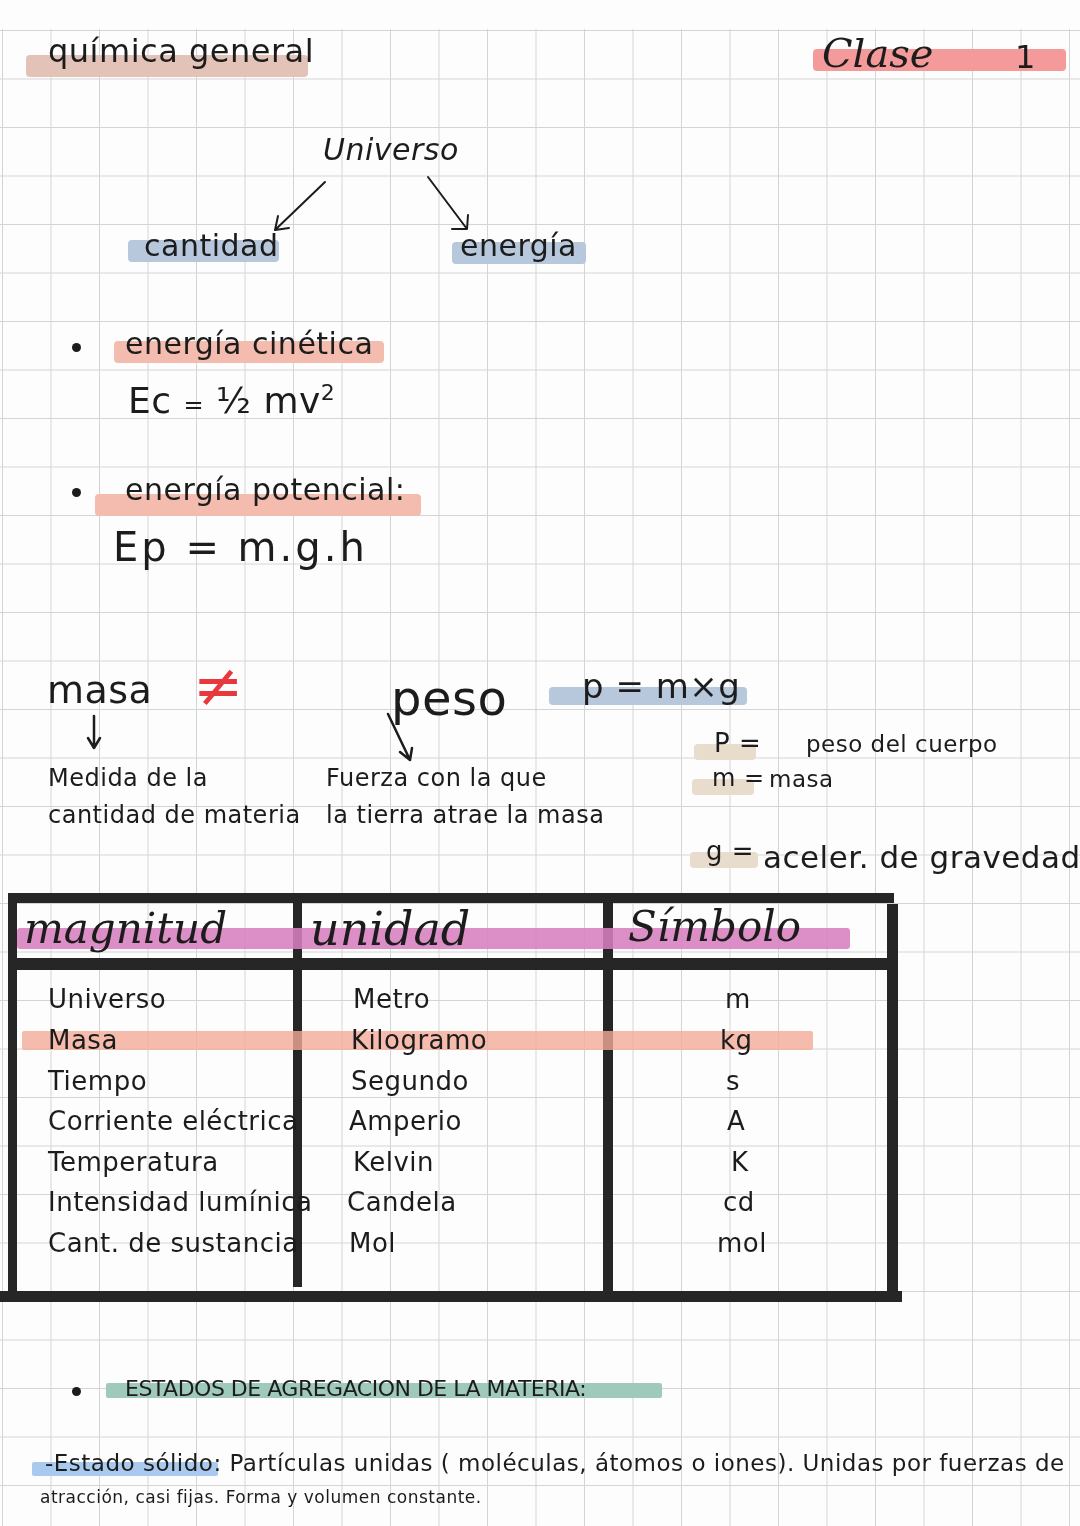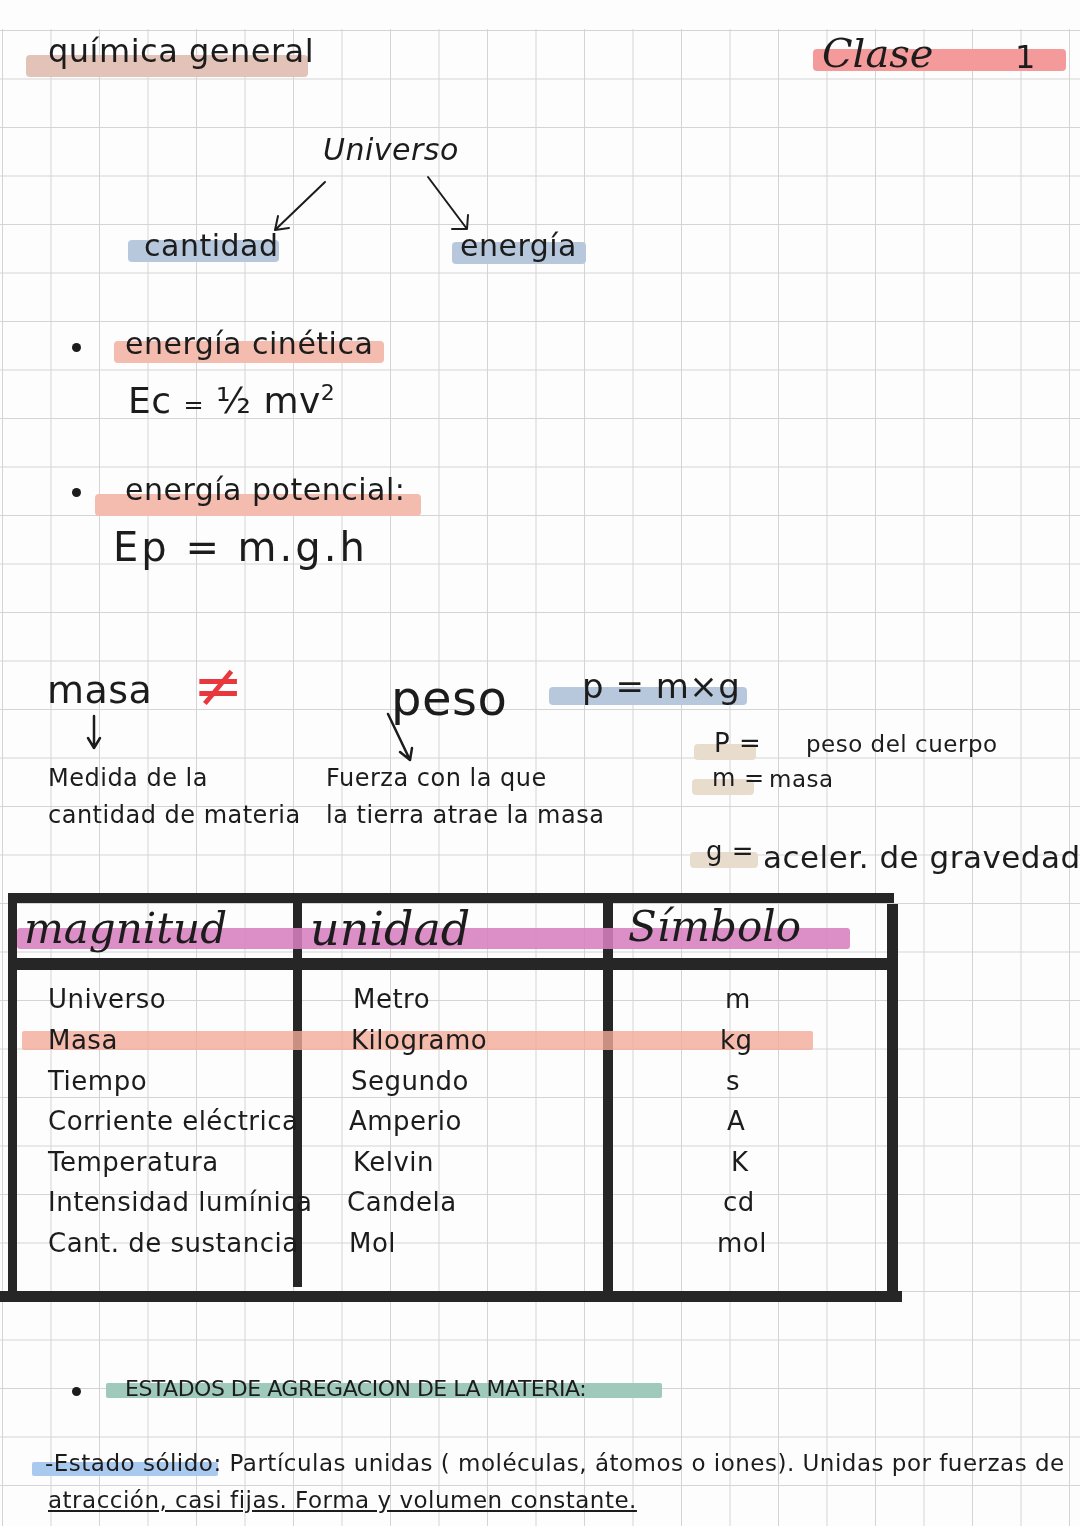--- a/index.html
+++ b/index.html
@@ -148,13 +148,13 @@
 </div>
 
 <div class="bullet" style="left:72px;top:1387px;"></div>
 <div class="hl" style="left:106px;top:1383px;width:556px;height:15px;background:#9fc9bb;border-radius:2px;"></div>
 <div class="abs hand" style="left:125px;top:1376px;font-size:22px;letter-spacing:-0.5px;">ESTADOS DE AGREGACION DE LA MATERIA:</div>
 
 <div class="hl" style="left:32px;top:1462px;width:186px;height:14px;background:#a9c9ee;border-radius:2px;"></div>
 <div class="abs hand" style="left:45px;top:1450px;font-size:23px;">
   <span>-Estado sólido:</span><span> Partículas unidas ( moléculas, átomos o iones). Unidas por fuerzas de</span>
 </div>
-<div class="abs hand" style="left:48px;top:1487px;font-size:23px;text-decoration:underline;">atracción, casi fijas. Forma y volumen constante.</div>
+<div class="abs hand" style="left:40px;top:1487px;font-size:17px;">atracción, casi fijas. Forma y volumen constante.</div>
 
 </body></html>

